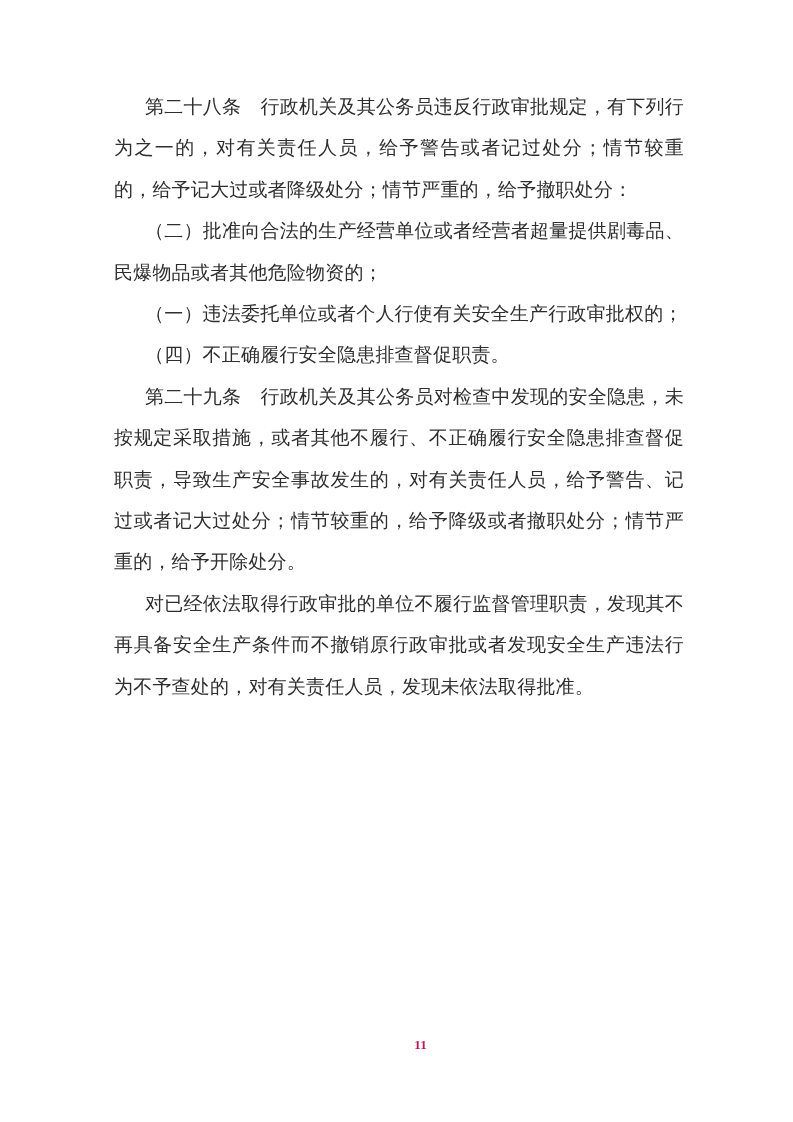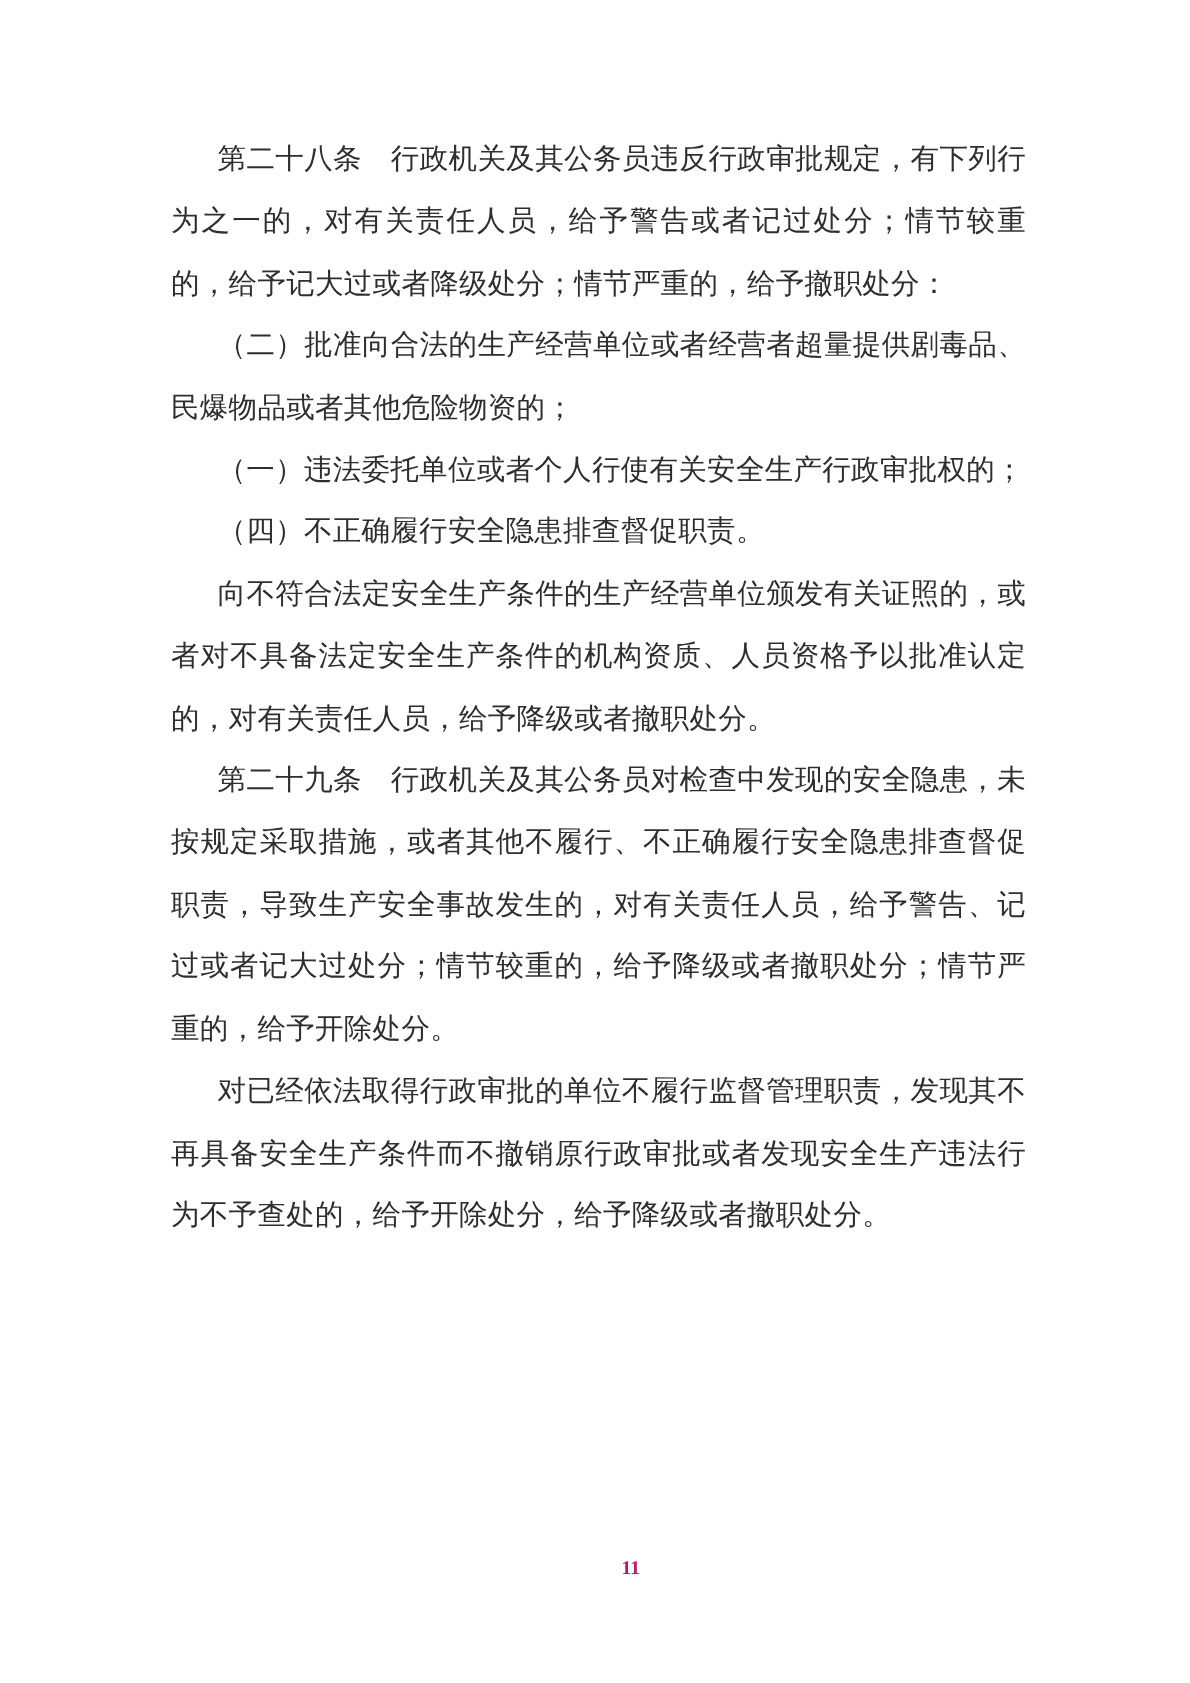--- a/index.html
+++ b/index.html
@@ -48,18 +48,17 @@
 </style>
 </head>
 <body>
 
 <div class="page">
   <div class="content">
     <p class="para">第二十八条　行政机关及其公务员违反行政审批规定，有下列行为之一的，对有关责任人员，给予警告或者记过处分；情节较重的，给予记大过或者降级处分；情节严重的，给予撤职处分：</p>
     <p class="para">（二）批准向合法的生产经营单位或者经营者超量提供剧毒品、民爆物品或者其他危险物资的；</p>
     <p class="para">（一）违法委托单位或者个人行使有关安全生产行政审批权的；</p>
     <p class="para">（四）不正确履行安全隐患排查督促职责。</p>
-    <p class="para">向不符合法定安全生产条件的生产经营单位颁发有关证照的，或者对不具备法定安全生产条件的机构资质、人员资格予以批准认定的，对有关责任人员，给予降级或者撤职处分。</p>
     <p class="para">第二十九条　行政机关及其公务员对检查中发现的安全隐患，未按规定采取措施，或者其他不履行、不正确履行安全隐患排查督促职责，导致生产安全事故发生的，对有关责任人员，给予警告、记过或者记大过处分；情节较重的，给予降级或者撤职处分；情节严重的，给予开除处分。</p>
-    <p class="para">对已经依法取得行政审批的单位不履行监督管理职责，发现其不再具备安全生产条件而不撤销原行政审批或者发现安全生产违法行为不予查处的，给予开除处分，给予降级或者撤职处分。</p>
+    <p class="para">对已经依法取得行政审批的单位不履行监督管理职责，发现其不再具备安全生产条件而不撤销原行政审批或者发现安全生产违法行为不予查处的，对有关责任人员，发现未依法取得批准。</p>
   </div>
   <div class="page-number">11</div>
 </div>
 
 </body></html>

